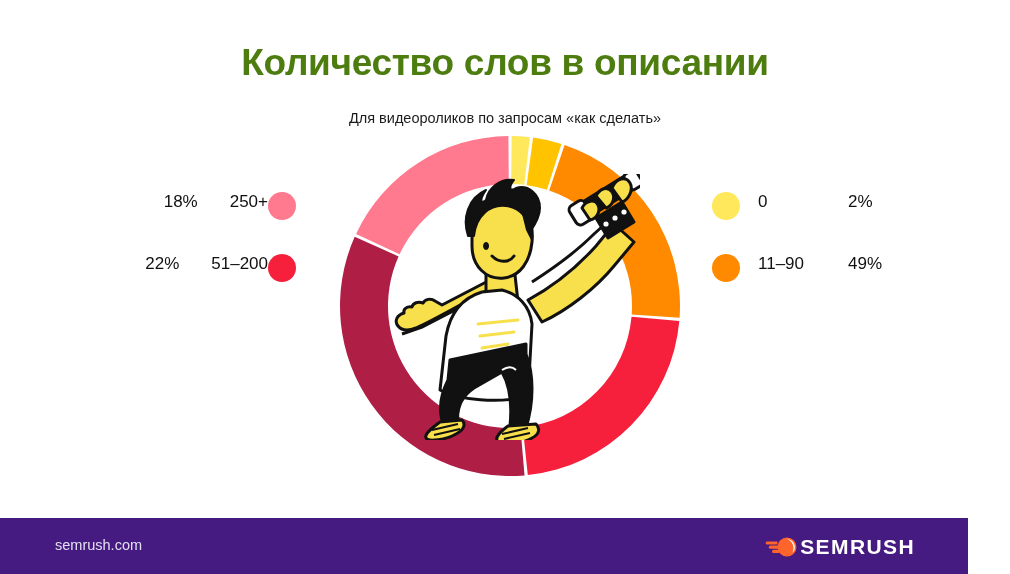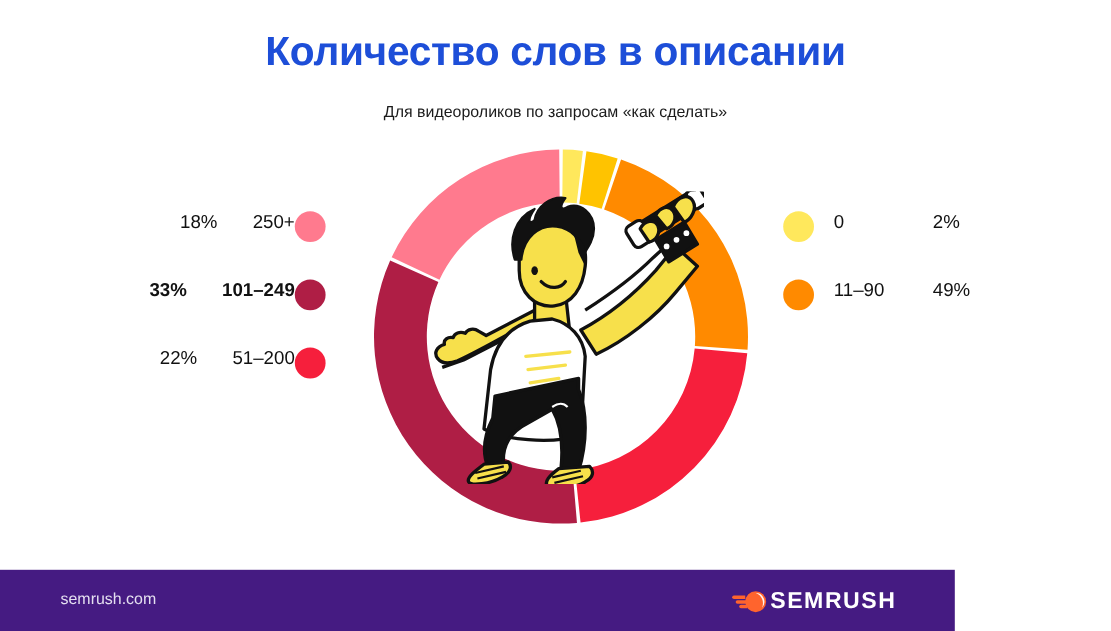--- a/index.html
+++ b/index.html
@@ -19,25 +19,25 @@
   
   #header {
     position: absolute;
     left: 0;
     top: 0;
     width: 1010px;
     text-align: center;
   }
   #chart-title {
     margin: 0;
-    padding-top: 26px;
+    padding-top: 42px;
     font-size: 37px;
     font-weight: bold;
     letter-spacing: -0.3px;
-    color: #1d4ed8;
+    color: #4d7c0f;
     line-height: 1.15;
   }
   #chart-subtitle {
     margin: 12px;
     padding-top: 13px;
     font-size: 14.5px;
     font-weight: normal;
     color: #1b1b1b;
   }
 
@@ -109,21 +109,21 @@
   .legend-row.is-highlighted .legend-pct,
   .legend-row.is-highlighted .legend-label {
     font-weight: bold;
   }
 
   
   #footer {
     position: absolute;
     left: 0;
     top: 518px;
-    width: 868px;
+    width: 968px;
     height: 56px;
     background: #451B82;
   }
   #footer-site {
     position: absolute;
     left: 55px;
     top: 19px;
     font-size: 14.5px;
     color: #e4dff0;
   }
@@ -220,25 +220,20 @@
              C158 260 158 254 154 250 Z" fill="#F7E04B" stroke="#111" stroke-width="3" stroke-linejoin="round"></path>
     <path d="M120 260 L146 254 M122 265 L148 259" stroke="#111" stroke-width="2"></path>
   </svg>
 </div>
 
 <div class="legend" id="legend-left">
     <div class="legend-row">
       <span class="legend-pct">18%</span>
       <span class="legend-label">250+</span>
       <span class="legend-dot" style="background: rgb(255, 122, 142);"></span>
-    </div>
-    <div class="legend-row is-highlighted">
-      <span class="legend-pct">33%</span>
-      <span class="legend-label">101–249</span>
-      <span class="legend-dot" style="background: rgb(175, 30, 69);"></span>
     </div>
     <div class="legend-row">
       <span class="legend-pct">22%</span>
       <span class="legend-label">51–200</span>
       <span class="legend-dot" style="background: rgb(246, 31, 60);"></span>
     </div>
   </div>
 
 <div class="legend" id="legend-right">
     <div class="legend-row">

